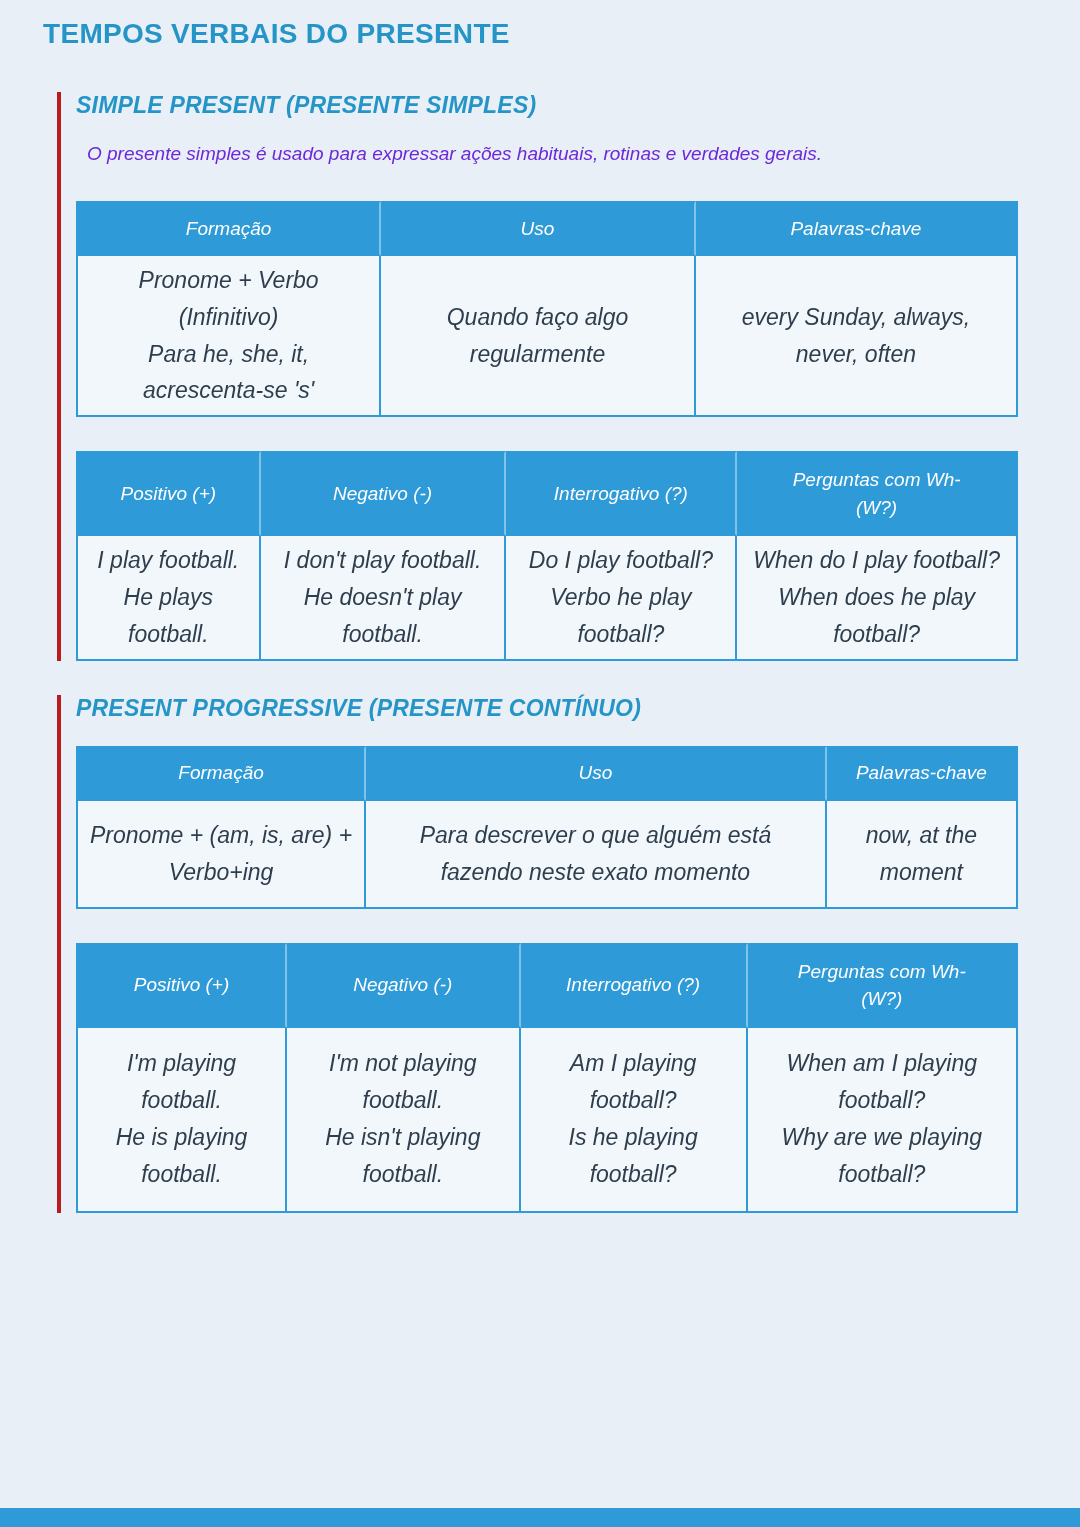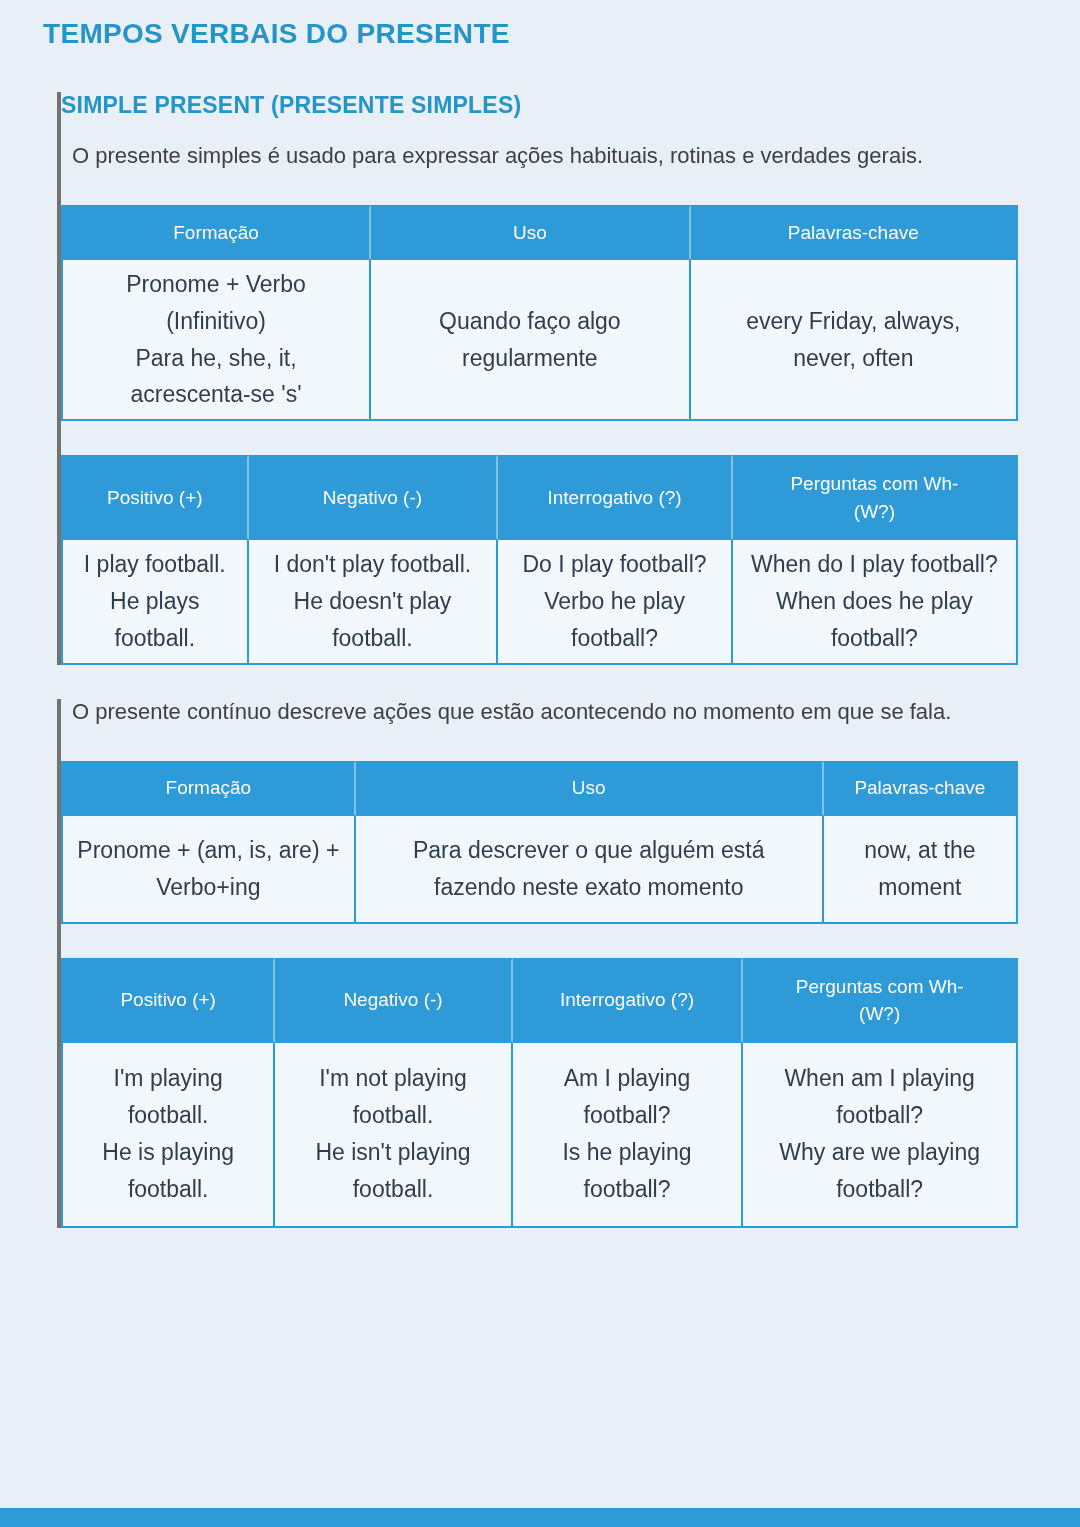--- a/index.html
+++ b/index.html
@@ -21,38 +21,40 @@
 
   .title {
     font-size: 28px;
     font-weight: 600;
     color: #2495c6;
     letter-spacing: 0.3px;
     margin-bottom: 42px;
   }
 
   .section {
-    border-left: 4px solid #737373;
+    border-left: 4px solid #b91c1c;
+    padding-left: 15px;
     margin-left: 14px;
     margin-bottom: 18px;
+    font-style: italic;
   }
 
   .section-heading {
     font-size: 23px;
     font-weight: 600;
     color: #2495c6;
     margin-bottom: 24px;
     letter-spacing: 0.2px;
   }
 
   .description {
-    font-size: 22px;
+    font-size: 19px;
     padding-left: 11px;
     margin-bottom: 36px;
-    color: #404040;
+    color: #6d28d9;
     margin-top: 20px;
   }
 
   table {
     border-collapse: separate;
     border-spacing: 0;
     width: 100%;
     table-layout: fixed;
     margin-bottom: 34px;
   }
@@ -131,21 +133,21 @@
         </tr>
       </thead>
       <tbody>
         <tr>
           <td>Pronome + Verbo
 (Infinitivo)
 Para he, she, it,
 acrescenta-se 's'</td>
           <td>Quando faço algo
 regularmente</td>
-          <td>every Friday, always,
+          <td>every Sunday, always,
 never, often</td>
         </tr>
       </tbody>
     </table>
 
     <table class="t-ex t-ex1">
       <colgroup>
         <col style="width:19.6%">
         <col style="width:26.1%">
         <col style="width:24.5%">
@@ -173,21 +175,21 @@
 football?</td>
           <td>When do I play football?
 When does he play
 football?</td>
         </tr>
       </tbody>
     </table>
   </section>
 
   <section class="section">
-    <p class="description">O presente contínuo descreve ações que estão acontecendo no momento em que se fala.</p>
+    <h2 class="section-heading">PRESENT PROGRESSIVE (PRESENTE CONTÍNUO)</h2>
 
     <table class="t-form2">
       <colgroup>
         <col style="width:30.8%">
         <col style="width:48.9%">
         <col style="width:20.3%">
       </colgroup>
       <thead>
         <tr>
           <th>Formação</th>

